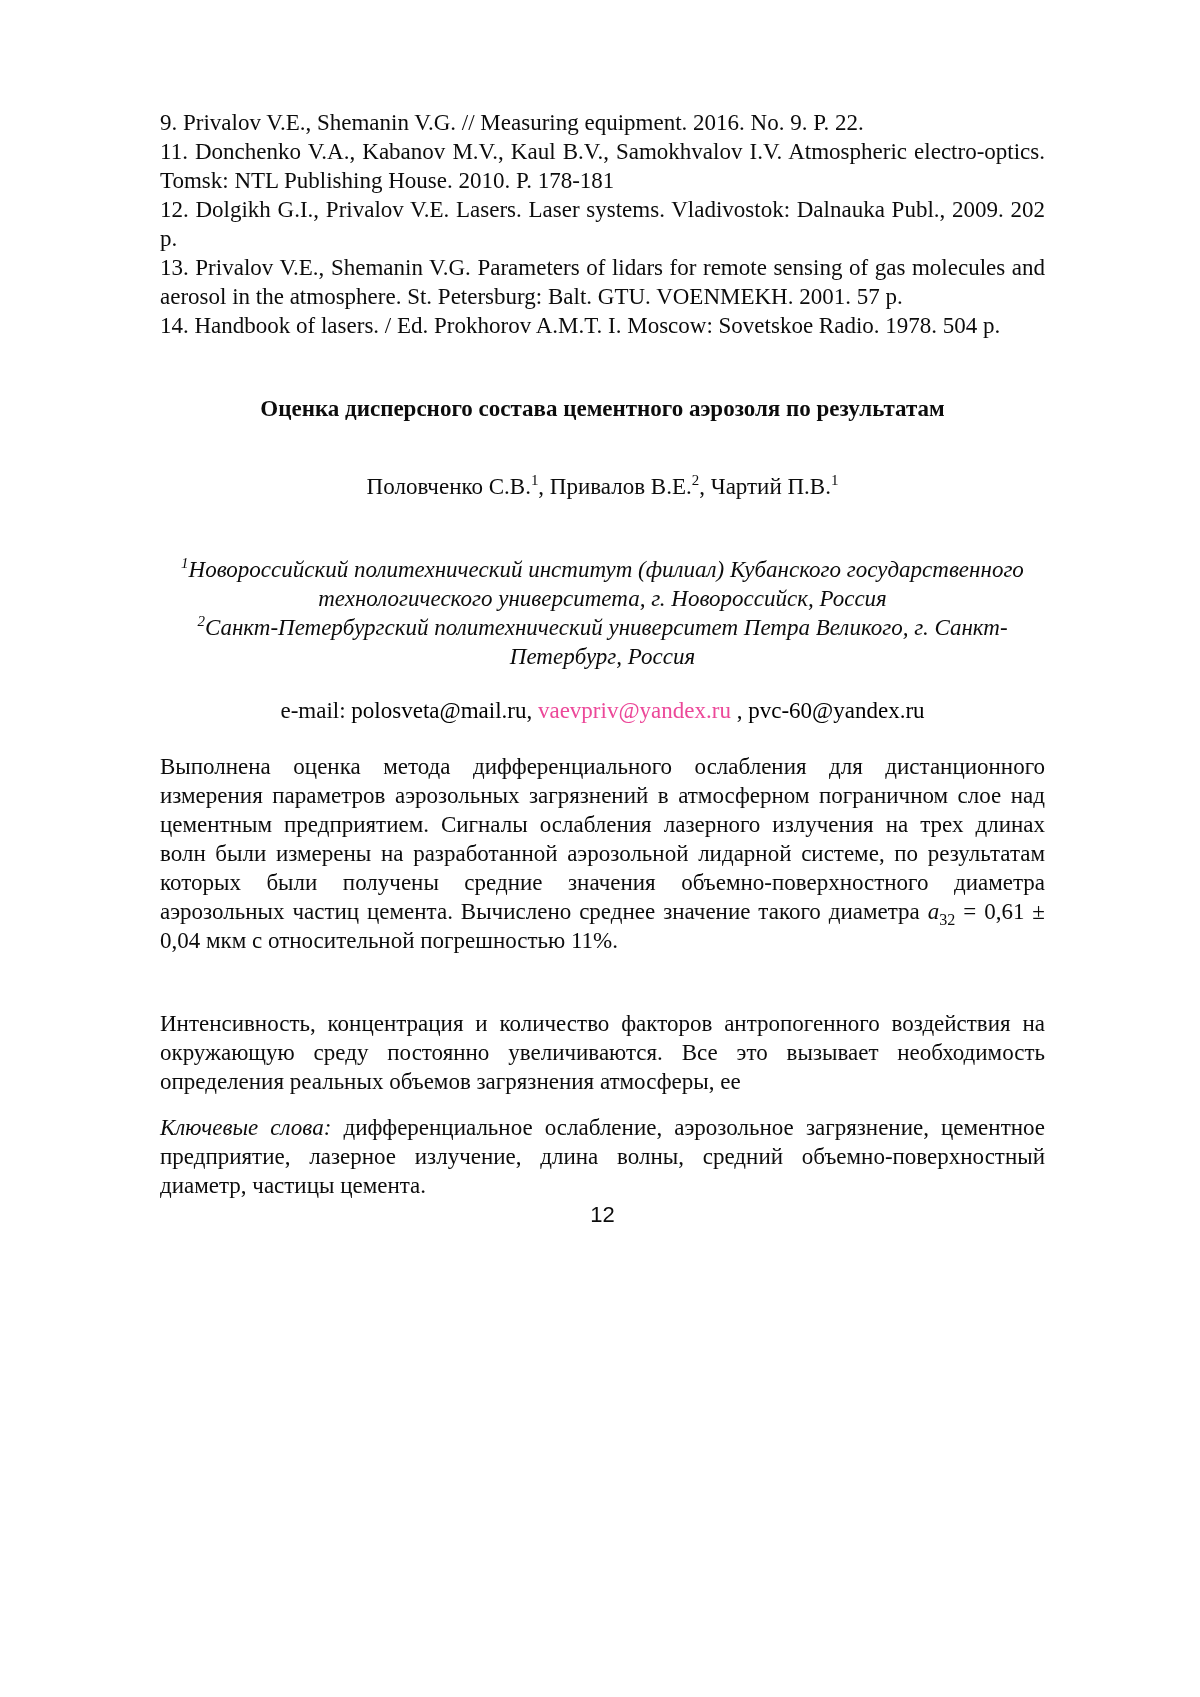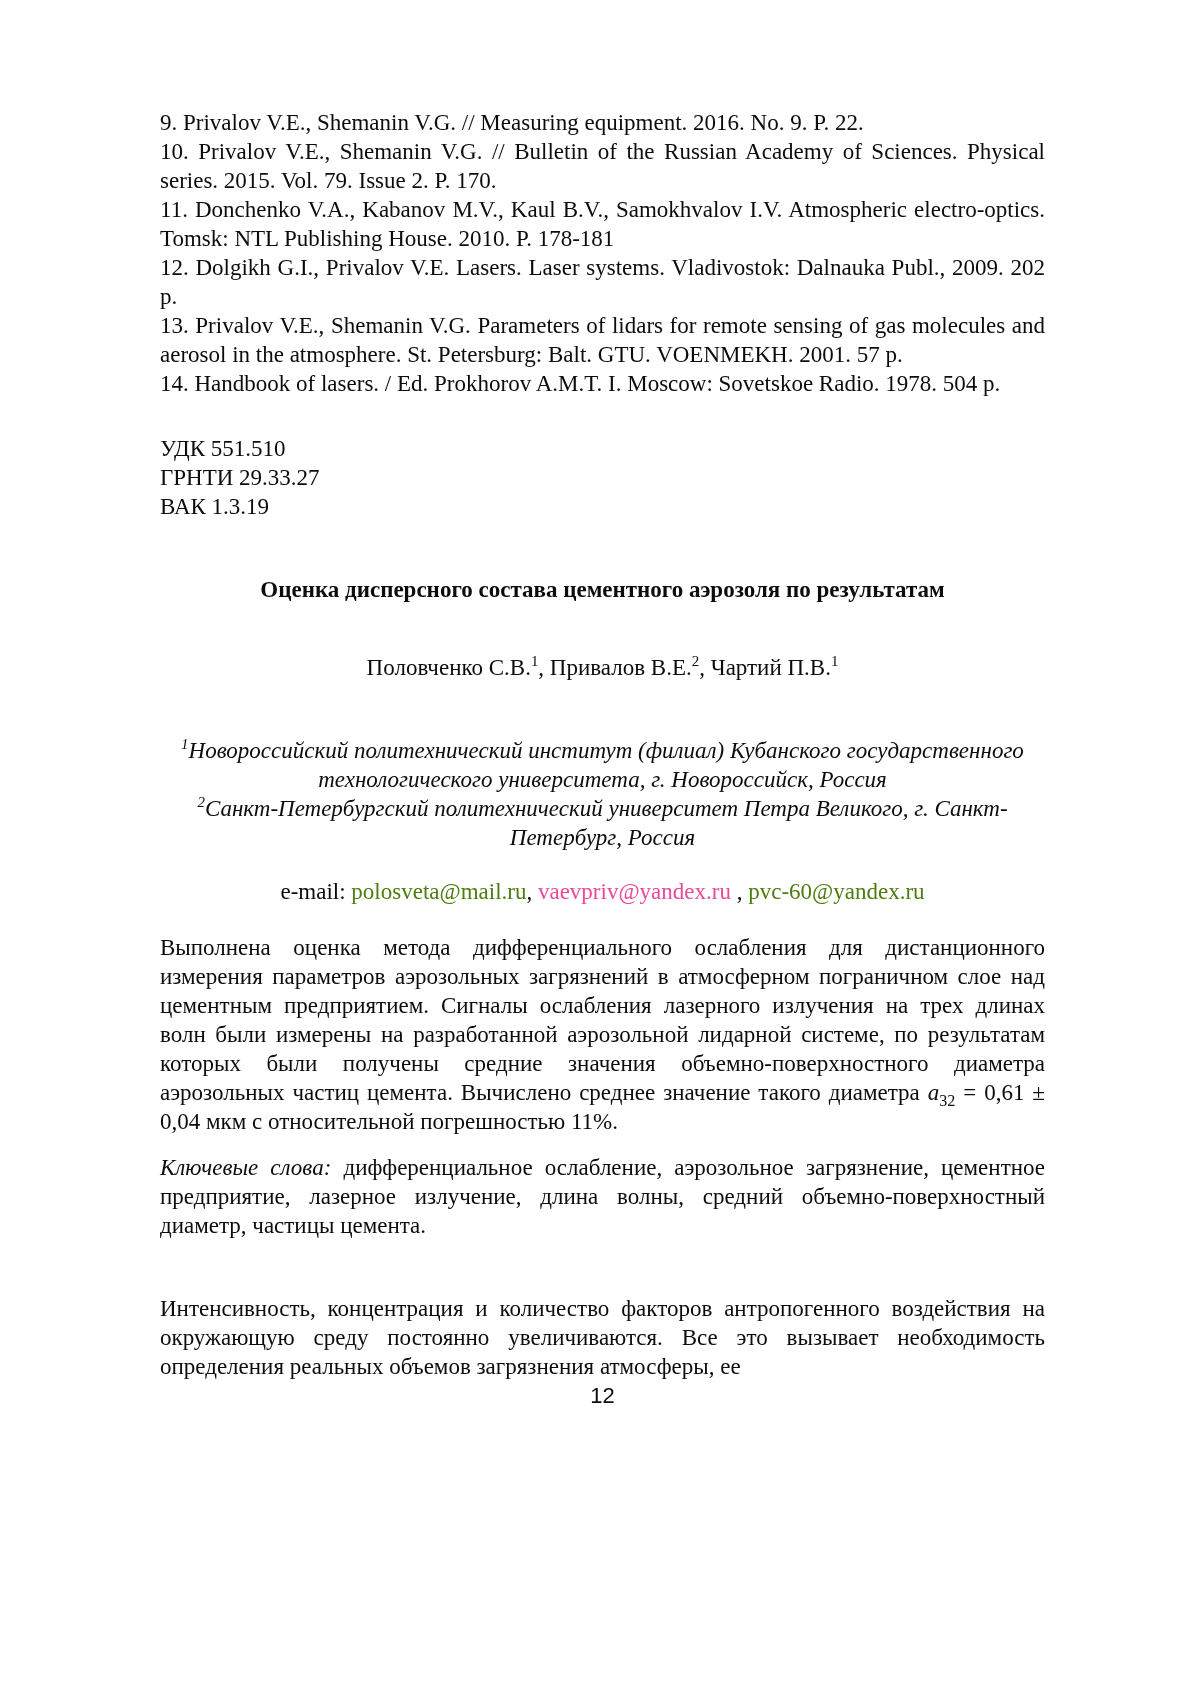--- a/index.html
+++ b/index.html
@@ -41,21 +41,21 @@
   .affils {
     margin-top: 54px;
     text-align: center;
     font-style: italic;
   }
   .email-line {
     margin-top: 25px;
     text-align: center;
   }
   a.email-link {
-    color: #4d7c0f;
+    color: #000000;
     text-decoration: none;
     cursor: pointer;
   }
   a.email-plain {
     color: #ec4899;
     text-decoration: none;
     cursor: pointer;
   }
   p.para {
     margin: 0;
@@ -78,48 +78,42 @@
     font-size: 22px;
   }
 </style>
 </head>
 <body>
 
 <div class="page">
 
   <section class="refs">
     <p class="ref">9. Privalov V.E., Shemanin V.G. // Measuring equipment. 2016. No. 9. P. 22.</p>
-    <p class="ref">10. Privalov V.E., Shemanin V.G. // Bulletin of the Russian Academy of Sciences. Physical series. 2015. Vol. 79. Issue 2. P. 170.</p>
     <p class="ref">11. Donchenko V.A., Kabanov M.V., Kaul B.V., Samokhvalov I.V. Atmospheric electro-optics. Tomsk: NTL Publishing House. 2010. P. 178-181</p>
     <p class="ref">12. Dolgikh G.I., Privalov V.E. Lasers. Laser systems. Vladivostok: Dalnauka Publ., 2009. 202 p.</p>
     <p class="ref">13. Privalov V.E., Shemanin V.G. Parameters of lidars for remote sensing of gas molecules and aerosol in the atmosphere. St. Petersburg: Balt. GTU. VOENMEKH. 2001. 57 p.</p>
     <p class="ref">14. Handbook of lasers. / Ed. Prokhorov A.M.T. I. Moscow: Sovetskoe Radio. 1978. 504 p.</p>
   </section>
 
-  <section class="codes">
-    <div>УДК 551.510</div>
-    <div>ГРНТИ 29.33.27</div>
-    <div>ВАК 1.3.19</div>
-  </section>
 
   <h1 class="title">
     <div>Оценка дисперсного состава цементного аэрозоля по результатам</div>
   </h1>
 
   <div class="authors"><span>Половченко С.В.</span><sup>1</sup><span>, </span><span>Привалов В.Е.</span><sup>2</sup><span>, </span><span>Чартий П.В.</span><sup>1</sup></div>
 
   <div class="affils">
     <div class="affil"><sup>1</sup><span>Новороссийский политехнический институт (филиал) Кубанского государственного технологического университета, г. Новороссийск, Россия</span></div>
     <div class="affil"><sup>2</sup><span>Санкт-Петербургский политехнический университет Петра Великого, г. Санкт-Петербург, Россия</span></div>
   </div>
 
   <div class="email-line"><span>e-mail:</span>
     <a class="email-link">polosveta@mail.ru</a><span>, </span><a class="email-plain">vaevpriv@yandex.ru</a><span> , </span><a class="email-link">pvc-60@yandex.ru</a></div>
 
   <p class="para abstract"><span>Выполнена оценка метода дифференциального ослабления для дистанционного измерения параметров аэрозольных загрязнений в атмосферном пограничном слое над цементным предприятием. Сигналы ослабления лазерного излучения на трех длинах волн были измерены на разработанной аэрозольной лидарной системе, по результатам которых  были получены средние значения объемно-поверхностного диаметра аэрозольных частиц цемента. Вычислено среднее значение такого диаметра </span><i class="var">a</i><sub>32</sub><span> = 0,61 ± 0,04 мкм с относительной погрешностью 11%.</span></p>
 
+  <p class="para intro">Интенсивность, концентрация и количество факторов антропогенного воздействия на окружающую среду постоянно увеличиваются. Все это вызывает необходимость определения реальных объемов загрязнения атмосферы, ее</p>
+
   <p class="para keywords"><i class="kw-label">Ключевые слова:</i><span> дифференциальное ослабление, аэрозольное загрязнение, цементное предприятие, лазерное излучение, длина волны, средний объемно-поверхностный диаметр, частицы цемента.</span></p>
-
-  <p class="para intro">Интенсивность, концентрация и количество факторов антропогенного воздействия на окружающую среду постоянно увеличиваются. Все это вызывает необходимость определения реальных объемов загрязнения атмосферы, ее</p>
 
   <div class="pagenum">12</div>
 
 </div>
 
 </body></html>

